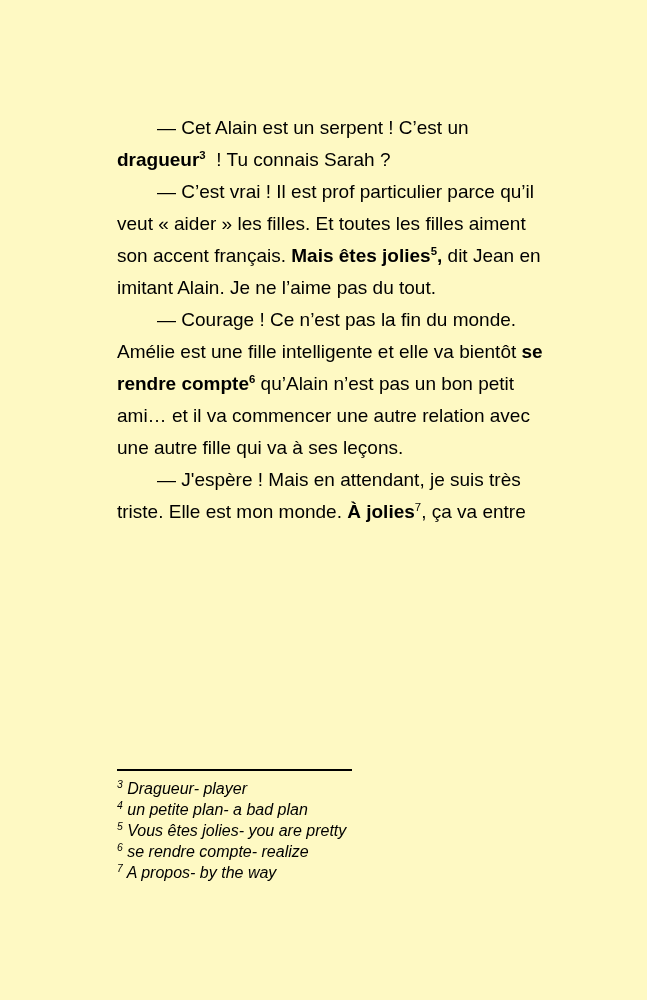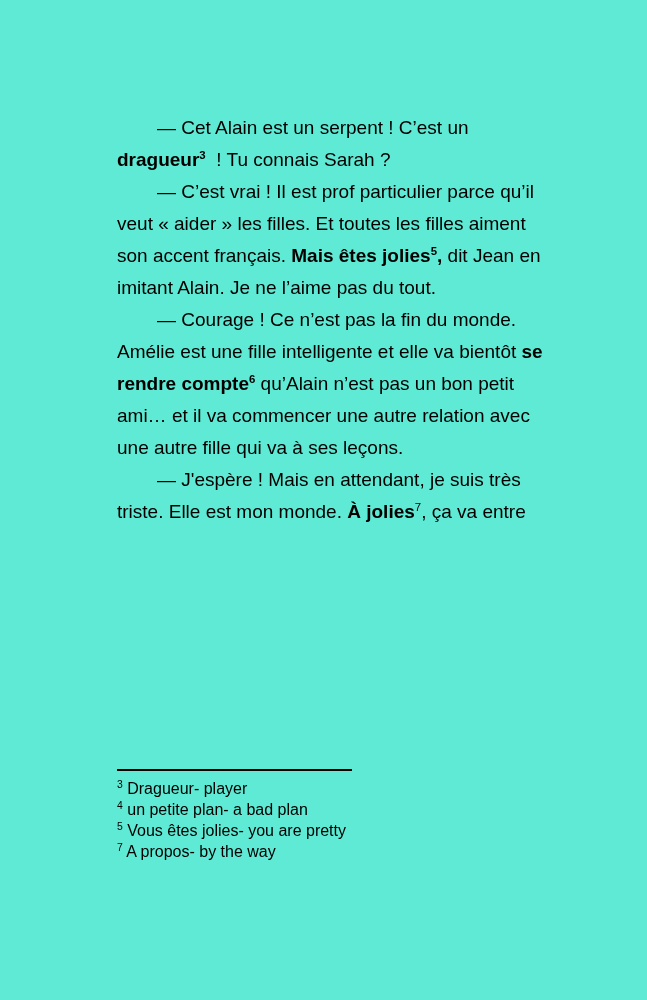--- a/index.html
+++ b/index.html
@@ -1,20 +1,20 @@
 <!DOCTYPE html>
 <html><head>
 <meta charset="utf-8">
 <style>
   html, body { margin: 0; padding: 0; background: #ffffff; }
   .page {
     position: relative;
     width: 647px;
     height: 1000px;
-    background: #5eead4;
+    background: #fef9c3;
     overflow: hidden;
     font-family: "Liberation Sans", sans-serif;
     color: #000000;
   }
   .text-block {
     position: absolute;
     left: 117px;
     top: 112px;
     width: 430px;
     font-size: 19px;
@@ -38,35 +38,36 @@
     width: 430px;
     font-size: 16px;
     line-height: 21px;
   }
   .fn-rule {
     width: 235px;
     height: 0;
     border-top: 2px solid #000000;
     margin: 0 0 7px 0;
   }
-  .fn { margin: 0; }
+  .fn { margin: 0; font-style: italic; }
   .fn sup { font-size: 0.65em; }
 </style>
 </head>
 <body>
 
 <div class="page">
   <div class="text-block" id="paragraphs">
       <p><span>— Cet Alain est un serpent ! C’est un </span><span class="b">dragueur</span><sup class="b">3</sup><span>&nbsp; ! Tu connais Sarah ?</span></p>
       <p><span>— C’est vrai ! Il est prof particulier parce qu’il veut « aider » les filles. Et toutes les filles aiment son accent français. </span><span class="b">Mais êtes jolies</span><sup class="b">5</sup><span class="b">,</span><span> dit Jean en imitant Alain. Je ne l’aime pas du tout.</span></p>
       <p><span>— Courage ! Ce n’est pas la fin du monde. Amélie est une fille intelligente et elle va bientôt </span><span class="b">se rendre compte</span><sup class="b">6</sup><span> qu’Alain n’est pas un bon petit ami… et il va commencer une autre relation avec une autre fille qui va à ses leçons.</span></p>
       <p><span>— J'espère ! Mais en attendant, je suis très triste. Elle est mon monde. </span><span class="b">À jolies</span><sup>7</sup><span>, ça va entre</span></p>
     </div>
   <div class="footnotes">
     <div class="fn-rule"></div>
     <div id="footnote-list">
         <div class="fn"><sup>3</sup><span> Dragueur- player</span></div>
         <div class="fn"><sup>4</sup><span> un petite plan- a bad plan</span></div>
         <div class="fn"><sup>5</sup><span> Vous êtes jolies- you are pretty</span></div>
+        <div class="fn"><sup>6</sup><span> se rendre compte- realize</span></div>
         <div class="fn"><sup>7</sup><span> A propos- by the way</span></div>
       </div>
   </div>
 </div>
 
 </body></html>

